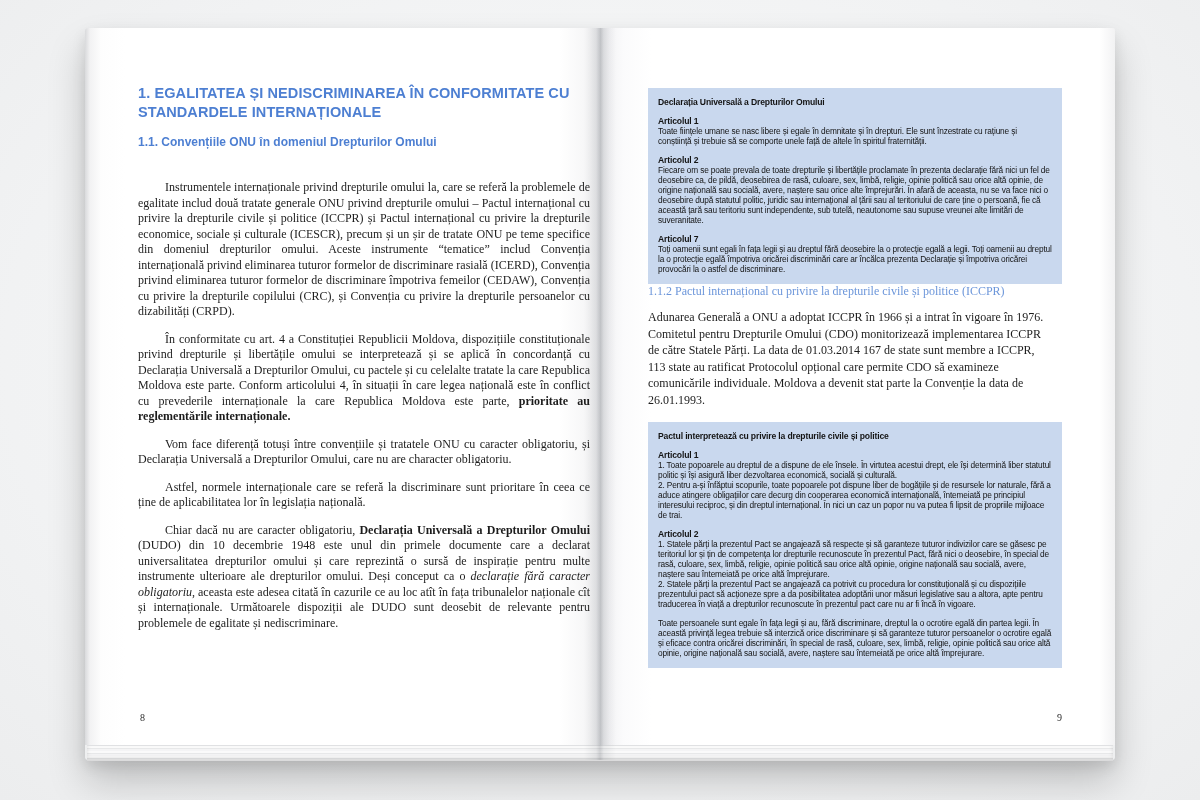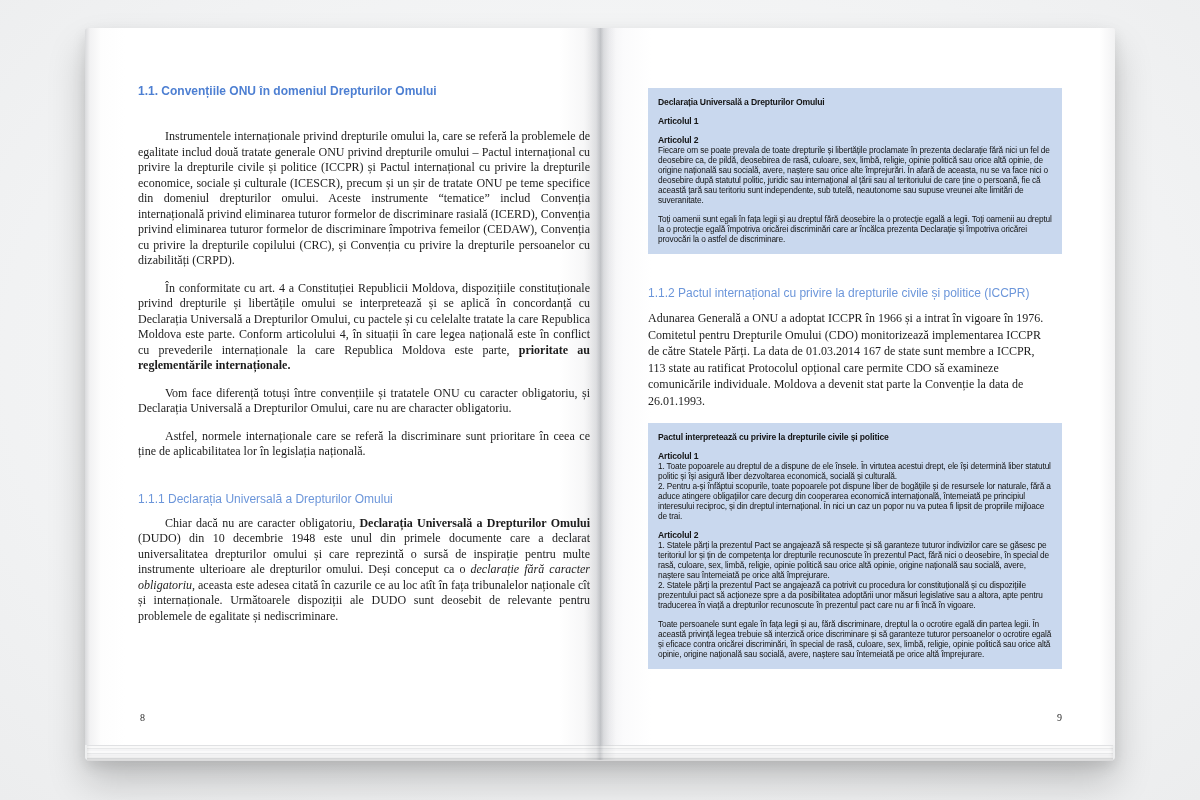--- a/index.html
+++ b/index.html
@@ -51,22 +51,22 @@
     margin:0 0 13px 0;
     font-family:"Liberation Sans",sans-serif;
     font-size:14.5px;line-height:1.32;font-weight:bold;
     color:#4d7fd2;letter-spacing:.1px;
   }
   h2.section{
     margin:0 0 31px 0;
     font-size:12px;font-weight:bold;color:#4d7fd2;
   }
   h3.subsection{
-    margin:32px 0 10px 0;
-    font-size:12px;font-weight:normal;color:#6c96da;
+    margin:0 0 10px 0;
+    font-size:12px;font-weight:normal;color:#6c96da;font-family:Liberation Serif, serif;
   }
   p.body{
     margin:0 0 12px 0;
     font-family:"Liberation Serif","DejaVu Serif",serif;
     font-size:12px;line-height:15.5px;
     text-align:justify;text-indent:27px;
     color:#1c1c1c;
   }
   p.body b{font-weight:bold;}
   p.body i{font-style:italic;}
@@ -100,50 +100,52 @@
   }
 </style>
 </head>
 <body>
 
 <div class="stage">
   <div class="book">
 
     <div class="page page-left">
       <div class="col-left">
+        <h1 class="chapter">1. EGALITATEA ȘI NEDISCRIMINAREA ÎN CONFORMITATE CU STANDARDELE INTERNAȚIONALE</h1>
         <h2 class="section">1.1. Convențiile ONU în domeniul Drepturilor Omului</h2>
 
         <p class="body">Instrumentele internaționale privind drepturile omului la, care se referă la problemele de egalitate includ două tratate generale ONU privind drepturile omului – Pactul internațional cu privire la drepturile civile și politice (ICCPR) și Pactul internațional cu privire la drepturile economice, sociale și culturale (ICESCR), precum și un șir de tratate ONU pe teme specifice din domeniul drepturilor omului. Aceste instrumente “tematice” includ Convenția internațională privind eliminarea tuturor formelor de discriminare rasială (ICERD), Convenția privind eliminarea tuturor formelor de discriminare împotriva femeilor (CEDAW), Convenția cu privire la drepturile copilului (CRC), și Convenția cu privire la drepturile persoanelor cu dizabilități (CRPD).</p>
 
         <p class="body"><span>În conformitate cu art. 4  a Constituției Republicii Moldova, dispozițiile constituționale privind drepturile și libertățile omului se interpretează și se aplică în concordanță cu Declarația Universală a Drepturilor Omului, cu pactele și cu celelalte tratate la care Republica Moldova este parte. Conform articolului 4, în situații în care legea națională este în conflict cu prevederile internaționale la care Republica Moldova este parte, </span><b>prioritate au reglementările internaționale.</b></p>
 
         <p class="body">Vom face diferență totuși între convențiile și tratatele ONU cu  caracter obligatoriu, și Declarația Universală a Drepturilor Omului, care nu are character obligatoriu.</p>
 
         <p class="body">Astfel, normele internaționale care se referă la discriminare sunt prioritare în ceea ce ține de aplicabilitatea lor în legislația națională.</p>
 
-        <h3 class="subsection">1.1.1 Declarația Universală a Drepturilor Omului</h3>
 
         <p class="body"><span>Chiar dacă nu are caracter obligatoriu, </span><b>Declarația Universală a Drepturilor Omului</b><span> (DUDO) din 10 decembrie 1948 este unul din primele documente care a declarat universalitatea drepturilor omului și care reprezintă o sursă de inspirație pentru multe instrumente ulterioare ale drepturilor omului. Deși conceput ca o </span><i>declarație fără caracter obligatoriu</i><span>, aceasta este adesea citată în cazurile ce au loc atît în fața tribunalelor naționale cît și internaționale. Următoarele dispoziții ale DUDO sunt deosebit de relevante pentru problemele de egalitate și nediscriminare.</span></p>
       </div>
       <div class="pagenum pn-left">8</div>
     </div>
 
     <div class="page page-right">
       <div class="col-right">
 
         <div class="bluebox">
           <div class="box-title">Declarația Universală a Drepturilor Omului</div>
           <div class="article">
             <div class="article-label">Articolul 1</div>
+            <div class="article-text">Toate ființele umane se nasc libere și egale în demnitate și în drepturi. Ele sunt înzestrate cu rațiune și conștiință și trebuie să se comporte unele față de altele în spiritul fraternității.</div>
           </div>
           <div class="article">
             <div class="article-label">Articolul 2</div>
             <div class="article-text">Fiecare om se poate prevala de toate drepturile și libertățile proclamate în prezenta declarație fără nici un fel de deosebire ca, de pildă, deosebirea de rasă, culoare, sex, limbă, religie, opinie politică sau orice altă opinie, de origine națională sau socială, avere, naștere sau orice alte împrejurări. În afară de aceasta, nu se va face nici o deosebire după statutul politic, juridic sau internațional al țării sau al teritoriului de care ține o persoană, fie că această țară sau teritoriu sunt independente, sub tutelă, neautonome sau supuse vreunei alte limitări de suveranitate.</div>
           </div>
           <div class="article">
+            <div class="article-label">Articolul 7</div>
             <div class="article-text">Toți oamenii sunt egali în fața legii și au dreptul fără deosebire la o protecție egală a legii. Toți oamenii au dreptul la o protecție egală împotriva oricărei discriminări care ar încălca prezenta Declarație și împotriva oricărei provocări la o astfel de discriminare.</div>
           </div>
         </div>
 
         <h3 class="subsection">1.1.2 Pactul internațional cu privire la drepturile civile și politice (ICCPR)</h3>
 
         <p class="intro">Adunarea Generală a ONU a adoptat ICCPR în 1966 și a intrat în vigoare în 1976. Comitetul pentru Drepturile Omului (CDO) monitorizează implementarea ICCPR de către Statele Părți. La data de 01.03.2014 167 de state sunt membre a ICCPR, 113 state au ratificat Protocolul opțional care permite CDO să examineze comunicările individuale. Moldova a devenit stat parte la Convenție la data de 26.01.1993.</p>
 
         <div class="bluebox">
           <div class="box-title">Pactul interpretează cu privire la drepturile civile și politice</div>

